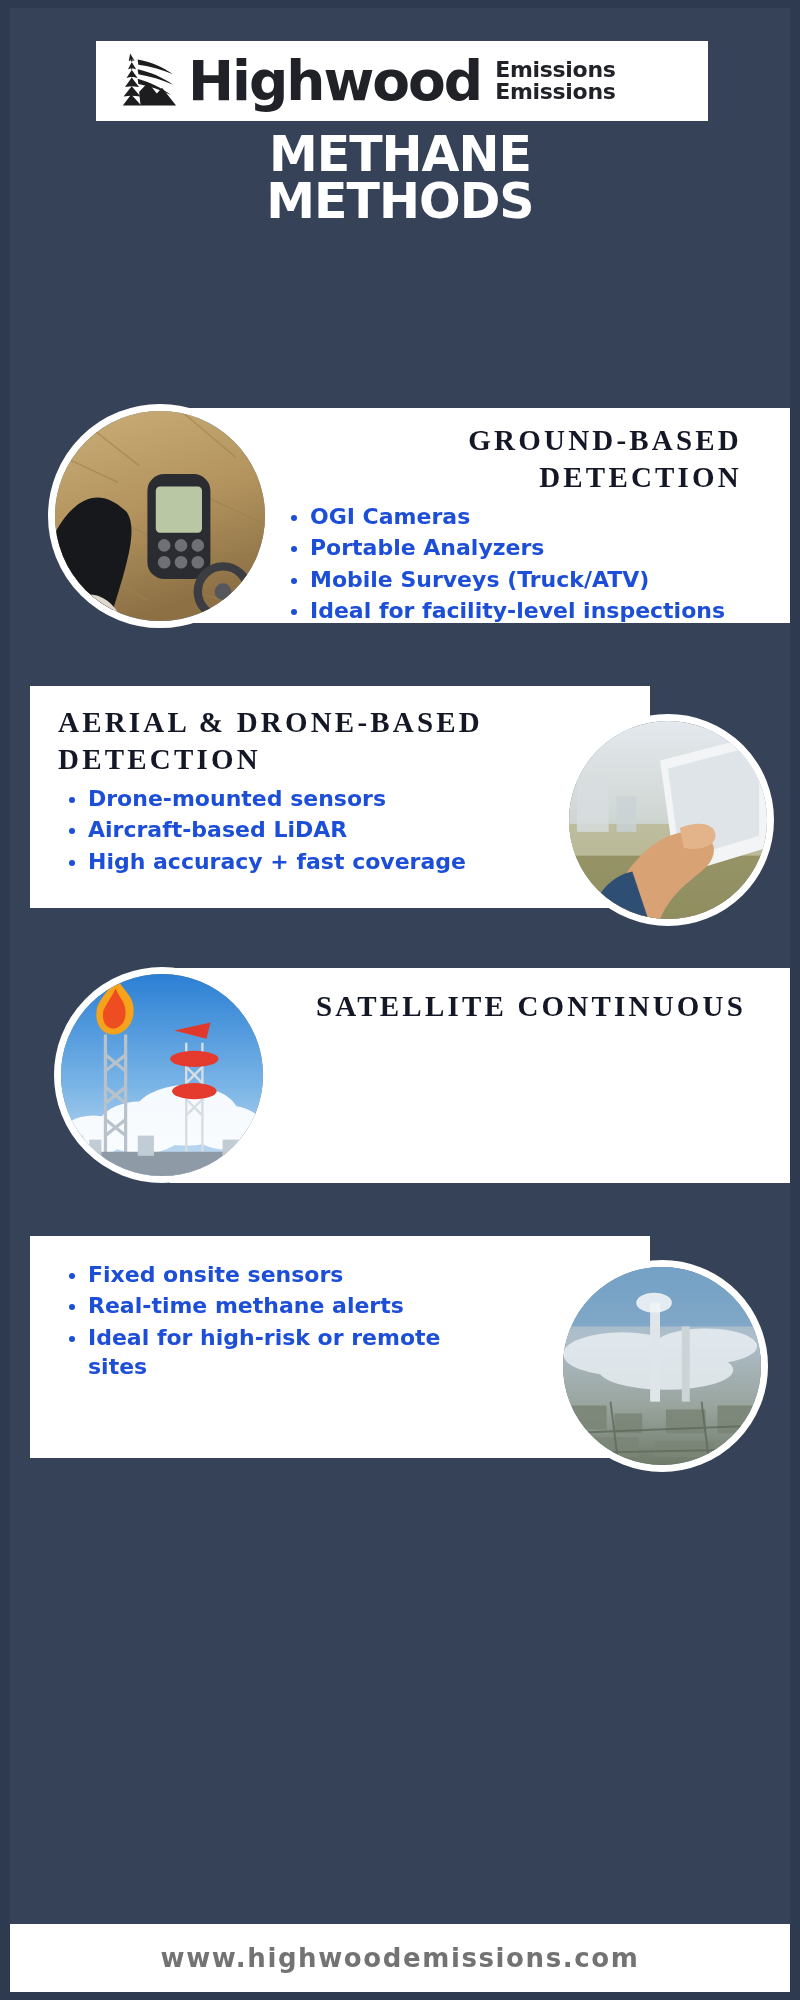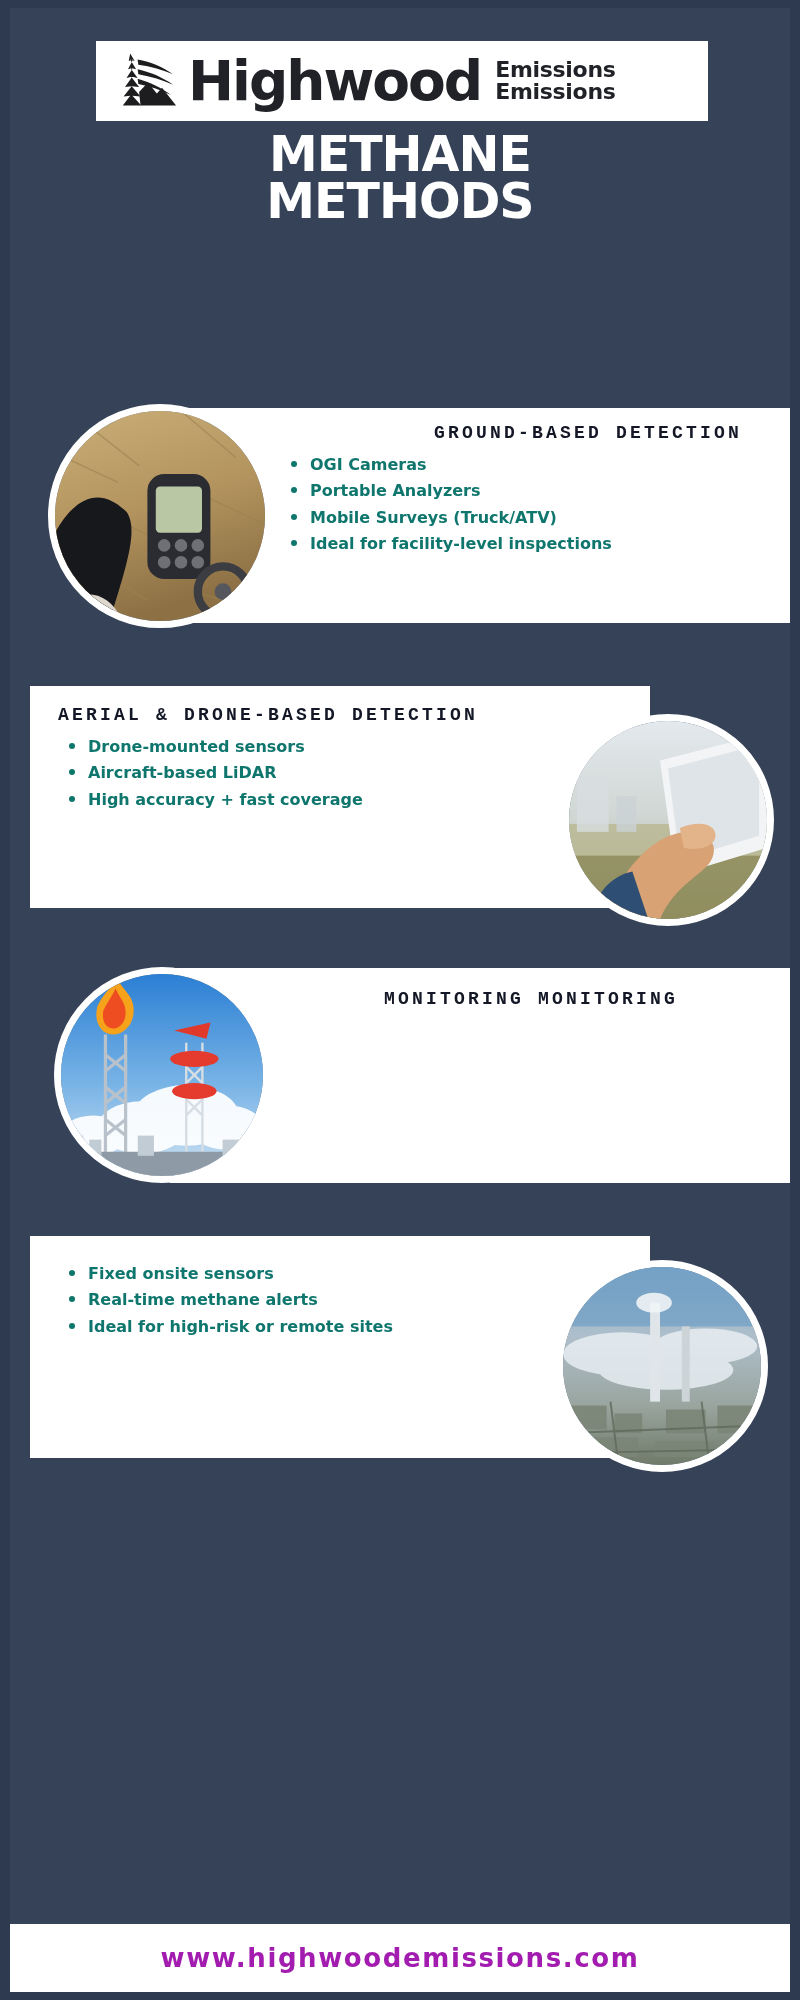--- a/index.html
+++ b/index.html
@@ -50,29 +50,29 @@
   
   .card{position:absolute;background:#ffffff;}
   .card-photo{
     position:absolute;border-radius:50%;
     border:7px solid #ffffff;box-sizing:border-box;
     overflow:hidden;background:#6b7a8c;
   }
   .card-photo .ph{position:absolute;inset:0;}
   .card-body{position:absolute;}
   .card-head{
-    font-family:Liberation Mono, monospace;
+    font-family:Liberation Serif, serif;
     font-weight:bold;color:#131726;
-    font-size:18px;letter-spacing:3.2px;line-height:1.28;
+    font-size:29px;letter-spacing:3.2px;line-height:1.28;
   }
   .card-list{margin:6px 0 0 0;padding:0 0 0 30px;}
   .card-list li{
     font-family:"DejaVu Sans", sans-serif;
-    font-weight:bold;color:#0f766e;
-    font-size:16px;line-height:1.33;margin-bottom:2px;
+    font-weight:bold;color:#1d4ed8;
+    font-size:22px;line-height:1.33;margin-bottom:2px;
   }
   .card-list li::marker{font-size:19px;}
 
   
   #card1{left:160px;top:400px;width:620px;height:215px;}
   #card1 .card-photo{left:-122px;top:-4px;width:224px;height:224px;}
   #card1 .card-body{left:110px;top:14px;width:470px;}
   #card1 .card-head{text-align:right;padding-right:8px;}
 
   #card2{left:20px;top:678px;width:620px;height:222px;}
@@ -88,21 +88,21 @@
   #card4 .card-photo{right:-118px;top:24px;width:212px;height:212px;}
   #card4 .card-body{left:28px;top:18px;width:420px;}
 
   
   .footer{
     position:absolute;left:0;bottom:0;width:100%;height:68px;
     background:#ffffff;display:flex;align-items:center;justify-content:center;
   }
   .footer span{
     font-family:"DejaVu Sans", sans-serif;
-    font-weight:bold;color:#a21caf;font-size:26px;letter-spacing:1.6px;
+    font-weight:bold;color:#737373;font-size:26px;letter-spacing:1.6px;
   }
 </style>
 </head>
 <body>
 
 <div class="poster">
 
   <div class="logo-bar">
     <svg class="logo-mark" viewBox="0 0 100 86">
       <g fill="#1d1d1f">
@@ -248,21 +248,21 @@
         <rect x="0" y="88" width="100" height="12" fill="#8e9aa6"></rect>
         <g fill="#c2ccd4">
             <rect x="4" y="80" width="7" height="10"></rect>
             <rect x="14" y="82" width="6" height="8"></rect>
           <rect x="38" y="80" width="8" height="10"></rect>
             <rect x="80" y="82" width="9" height="8"></rect>
           </g>
       </svg>
     </div>
     <div class="card-body">
-      <div class="card-head">MONITORING MONITORING</div>
+      <div class="card-head">SATELLITE CONTINUOUS</div>
     </div>
   </div>
 
   <div class="card" id="card4">
     <div class="card-photo">
       <svg class="ph" viewBox="0 0 100 100" preserveAspectRatio="xMidYMid slice">
         <defs>
             <linearGradient id="g4" x1="0" y1="0" x2="0" y2="1">
           <stop offset="0" stop-color="#7fa8c9"></stop>
               <stop offset="0.35" stop-color="#aebfcb"></stop>

